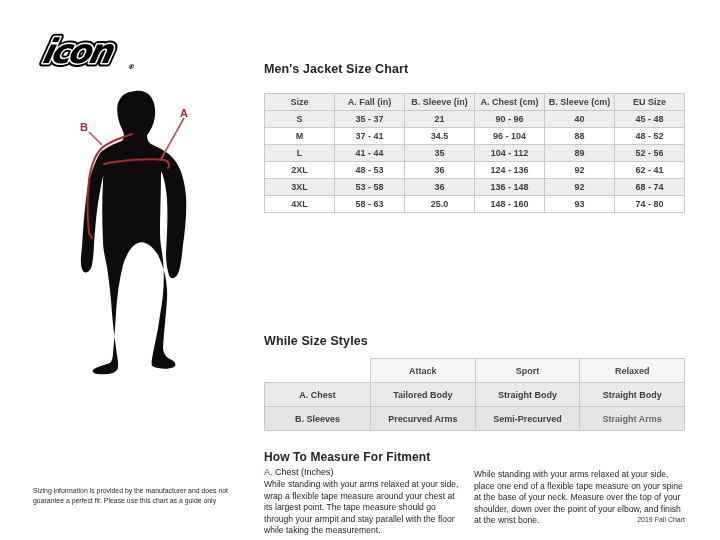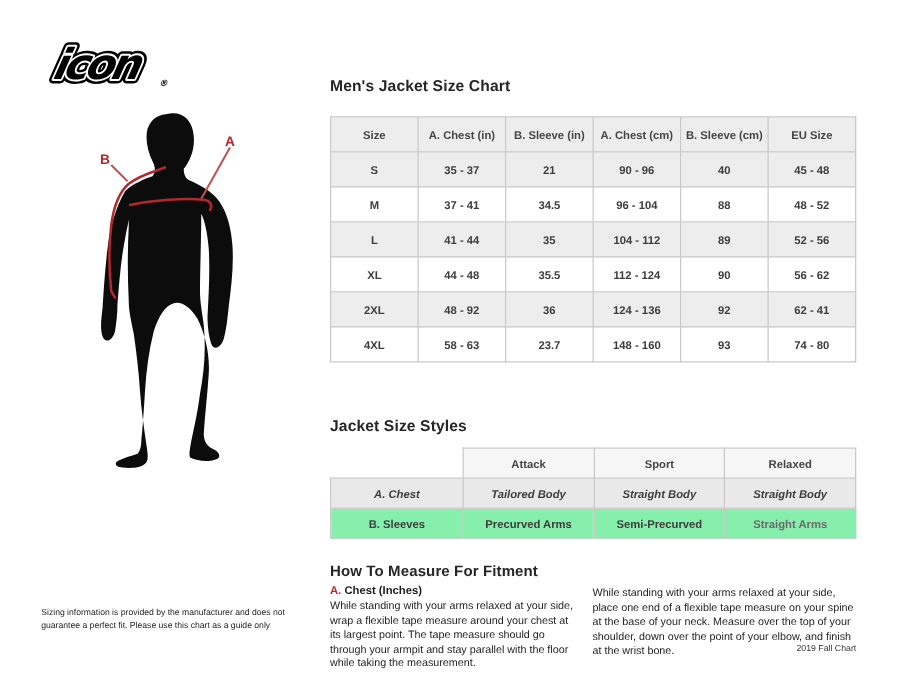--- a/index.html
+++ b/index.html
@@ -26,21 +26,21 @@
   
   table { border-collapse:collapse; table-layout:fixed; }
   .sizes-table { width:421px; }
   .sizes-table th, .sizes-table td {
     border:1px solid #c9c9c9;
     text-align:center;
     vertical-align:middle;
     font-size:9px;
     font-weight:bold;
     color:#3d3d3d;
-    height:28px;
+    height:17px;
     padding:0 2px;
   }
   .sizes-table thead th { background:#ededed; color:#444; }
   .sizes-table tbody tr:nth-child(odd) td { background:#ededed; }
   .sizes-table tbody tr:nth-child(even) td { background:#ffffff; }
 
   
   .styles-table { width:421px; }
   .styles-table th, .styles-table td {
     border:1px solid #c9c9c9;
@@ -48,29 +48,29 @@
     vertical-align:middle;
     font-size:9px;
     font-weight:bold;
     color:#3d3d3d;
     height:24px;
     padding:0 2px;
   }
   .styles-table col.first { width:106px; }
   .styles-table thead th { background:#f6f6f6; color:#444; }
   .styles-table thead th.blank { border:none; background:transparent; }
-  .styles-table tbody tr:nth-child(1) td { background:#e9e9e9;font-style:italic; }
-  .styles-table tbody tr:nth-child(2) td { background:#86efac; }
+  .styles-table tbody tr:nth-child(1) td { background:#e9e9e9; }
+  .styles-table tbody tr:nth-child(2) td { background:#e5e5e5; }
   .styles-table tbody tr:nth-child(2) td:last-child { color:#6a6a6a;margin-top:28px; }
 
   
   .measure-cols { display:flex; width:422px; }
   .measure-col-a { width:196px; margin-right:14px; }
   .measure-col-b { width:212px; }
-  .measure-heading { font-size:9px; font-weight:bold; color:#1d1d1d; }
+  .measure-heading { font-size:9px; font-weight:normal; color:#1d1d1d; }
   .measure-heading .prefix { color:#b3282d; }
   .measure-body {
     font-size:8.6px;
     color:#1f1f1f;
     line-height:1.35;
     margin-top:2px;
   }
 
   
   .disclaimer {
@@ -158,21 +158,21 @@
 </svg>
 
 <div class="abs disclaimer" style="left:33px; top:486px;">Sizing information is provided by the manufacturer and does not guarantee a perfect fit. Please use this chart as a guide only</div>
 
 <div class="abs section-title" style="left:264px; top:62px;">Men's Jacket Size Chart</div>
 
 <table class="abs sizes-table" style="left:264px; top:93px;">
   <thead>
     <tr>
         <th>Size</th>
-        <th>A. Chest (in)</th>
+        <th>A. Fall (in)</th>
         <th>B. Sleeve (in)</th>
         <th>A. Chest (cm)</th>
         <th>B. Sleeve (cm)</th>
         <th>EU Size</th>
       </tr>
   </thead>
   <tbody>
       <tr>
         <td>S</td>
         <td>35 - 37</td>
@@ -191,47 +191,47 @@
       </tr>
       <tr>
         <td>L</td>
         <td>41 - 44</td>
         <td>35</td>
         <td>104 - 112</td>
         <td>89</td>
         <td>52 - 56</td>
       </tr>
       <tr>
-        <td>XL</td>
-        <td>44 - 48</td>
-        <td>35.5</td>
-        <td>112 - 124</td>
-        <td>90</td>
-        <td>56 - 62</td>
-      </tr>
-      <tr>
         <td>2XL</td>
-        <td>48 - 92</td>
+        <td>48 - 53</td>
         <td>36</td>
         <td>124 - 136</td>
         <td>92</td>
         <td>62 - 41</td>
       </tr>
       <tr>
+        <td>3XL</td>
+        <td>53 - 58</td>
+        <td>36</td>
+        <td>136 - 148</td>
+        <td>92</td>
+        <td>68 - 74</td>
+      </tr>
+      <tr>
         <td>4XL</td>
         <td>58 - 63</td>
-        <td>23.7</td>
+        <td>25.0</td>
         <td>148 - 160</td>
         <td>93</td>
         <td>74 - 80</td>
       </tr>
     </tbody>
 </table>
 
-<div class="abs section-title" style="left:264px; top:334px;">Jacket Size Styles</div>
+<div class="abs section-title" style="left:264px; top:334px;">While Size Styles</div>
 
 <table class="abs styles-table" style="left:264px; top:358px;">
   <colgroup>
       <col class="first">
       <col>
       <col>
       <col>
     </colgroup>
   <thead>
     <tr>

